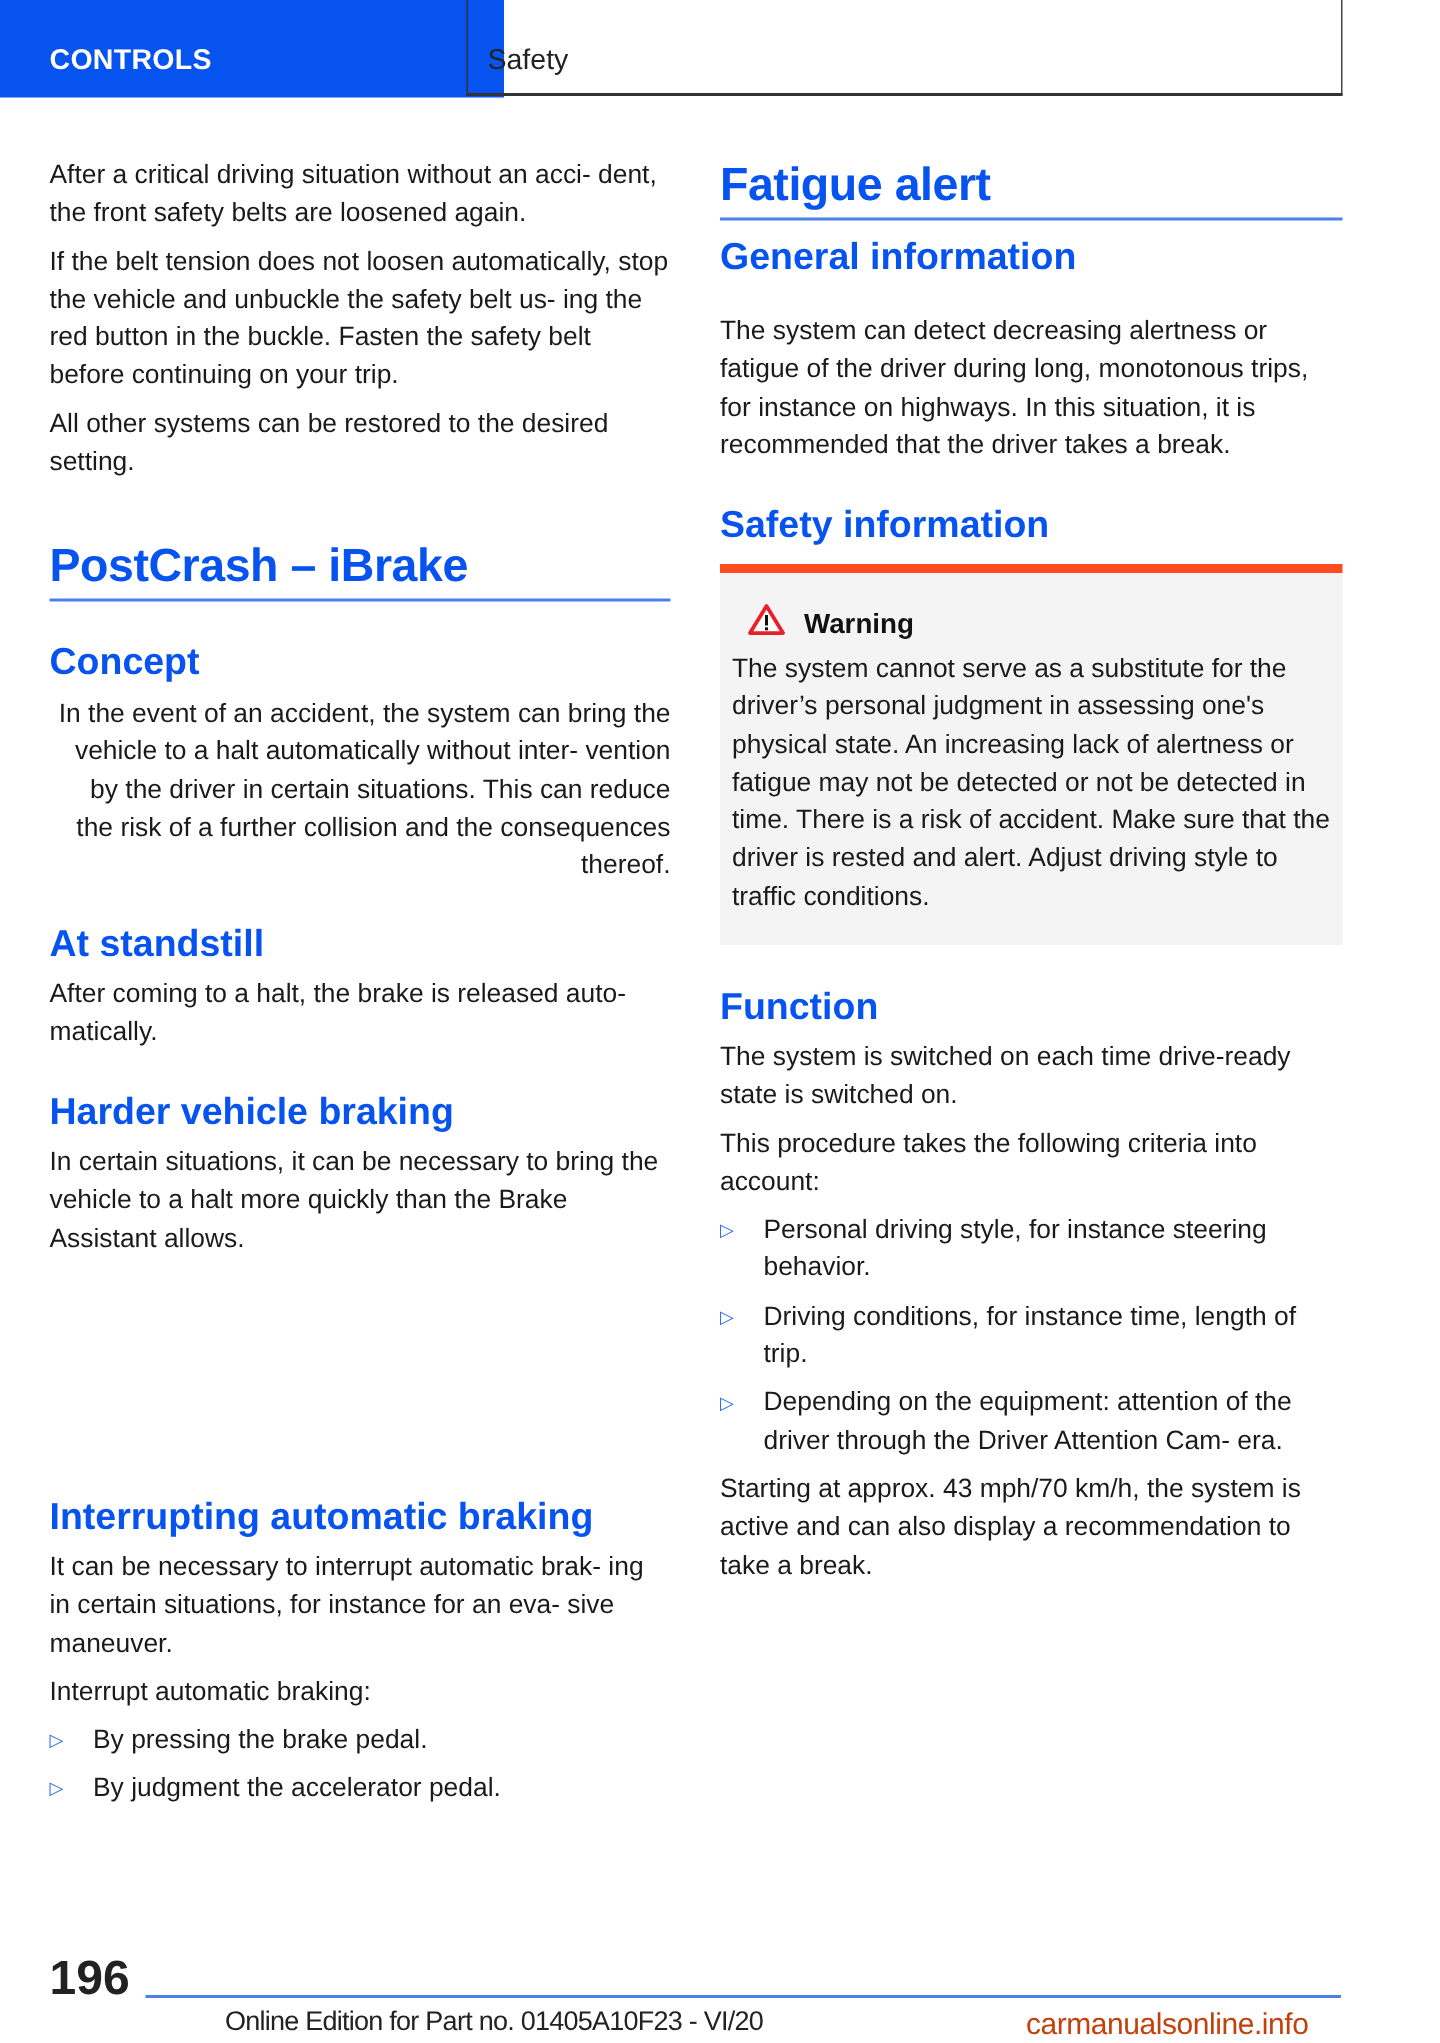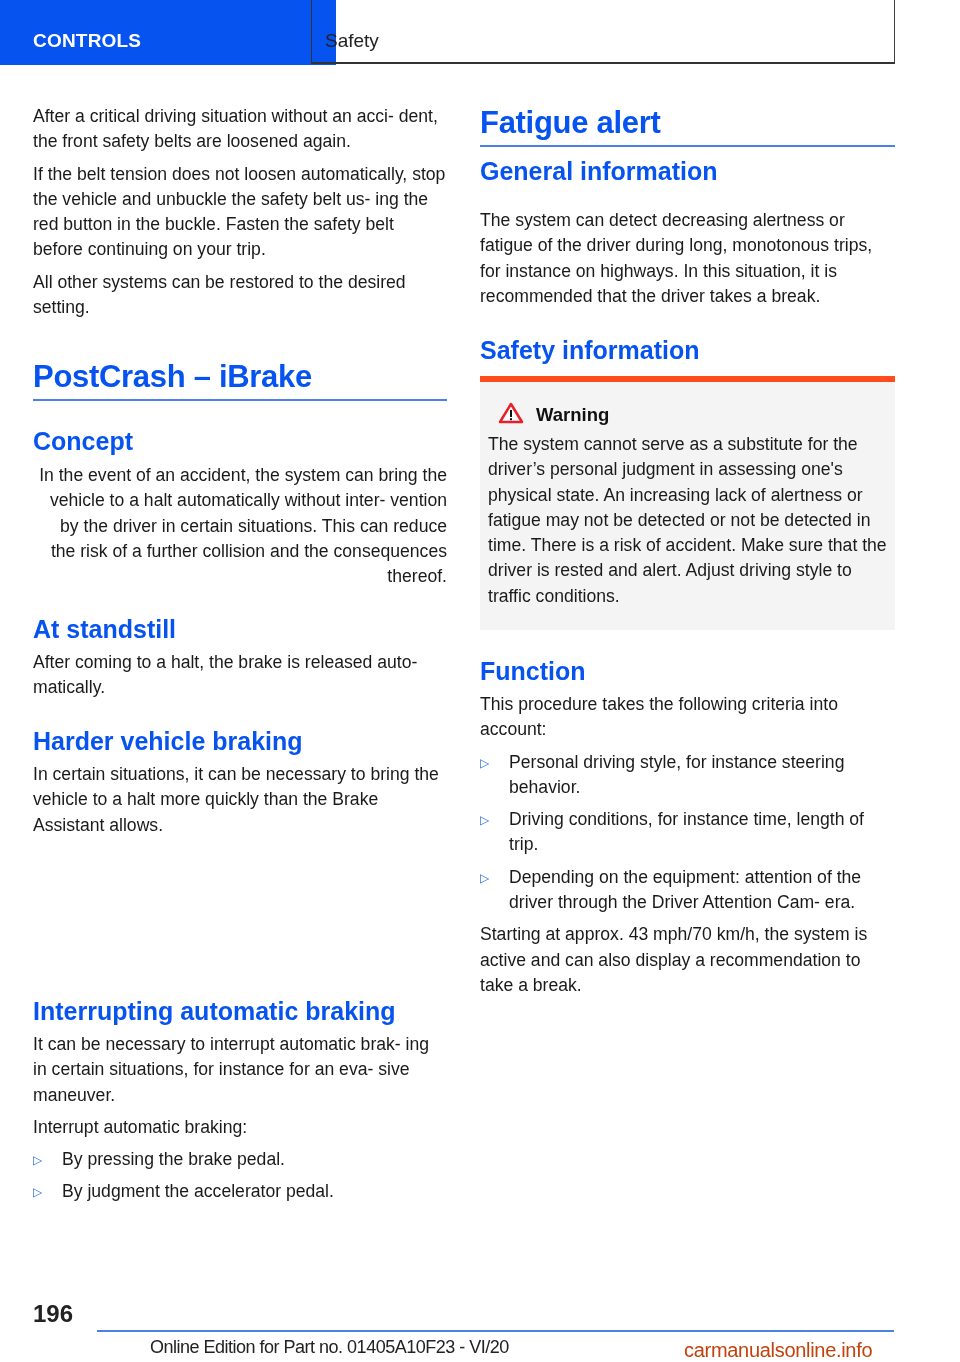--- a/index.html
+++ b/index.html
@@ -36,21 +36,21 @@
   .bullets li { position: relative; padding-left: 29px; font-size: 17.6px; line-height: 25.3px; }
   .bullets li + li { margin-top: 7px; }
   .bullet-icon {
     position: absolute; left: 0; top: 1px; color: #2d6ae8; font-size: 12px; line-height: 25px;
   }
   .warn-bar { position: absolute; left: 480px; top: 376px; width: 415px; height: 6px; background: #ff4c1f; }
   .warn-box { position: absolute; left: 480px; top: 382px; width: 415px; height: 248px; background: #f4f4f4; box-sizing: border-box; padding: 20px 8px 0 8px; }
   .warn-head { display: flex; align-items: center; gap: 12px; margin-bottom: 4px; margin-left: 10px; }
   .warn-title { font-weight: bold; font-size: 18.5px; color: #111; }
   .warn-box p { font-size: 17.6px; line-height: 25.3px; }
-  .page-num { position: absolute; left: 33px; top: 1300px; font-size: 24px; font-weight: bold; color: #222; }
+  .page-num { position: absolute; left: 33px; top: 1300px; font-size: 32px; font-weight: bold; color: #222; }
   .footer-rule { position: absolute; left: 97px; top: 1330px; width: 797px; height: 2px; background: #4a80e8; }
   .footer-text { position: absolute; left: 150px; top: 1337px; font-size: 18px; color: #222; letter-spacing: -0.5px; }
   .watermark { position: absolute; left: 684px; top: 1339px; font-size: 20px; color: #c2410c; letter-spacing: -0.3px; }
 </style>
 </head>
 <body>
 
 <div class="header-tab">
   <span>CONTROLS</span>
 </div>
@@ -112,20 +112,21 @@
         <rect x="12" y="16.2" width="2" height="2" fill="#111"></rect>
       </svg>
     </span>
     <span class="warn-title">Warning</span>
   </div>
   <p>The system cannot serve as a substitute for the driver’s personal judgment in assessing one's physical state. An increasing lack of alertness or fatigue may not be detected or not be detected in time. There is a risk of accident. Make sure that the driver is rested and alert. Adjust driving style to traffic conditions.</p>
 </div>
 
 <h2 class="h2" style="left:480px; top:656px;">Function</h2>
 <div class="block" style="left:480px; top:692px; width:415px;">
+  <p>The system is switched on each time drive-ready state is switched on.</p>
   <p>This procedure takes the following criteria into account:</p>
   <ul class="bullets" style="margin-top:7px;">
     <li><span class="bullet-icon">▷</span><span>Personal driving style, for instance steering behavior.</span></li>
     <li><span class="bullet-icon">▷</span><span>Driving conditions, for instance time, length of trip.</span></li>
     <li><span class="bullet-icon">▷</span><span>Depending on the equipment: attention of the driver through the Driver Attention Cam- era.</span></li>
   </ul>
   <p style="margin-top:7px;">Starting at approx. 43 mph/70 km/h, the system is active and can also display a recommendation to take a break.</p>
 </div>
 
 <div class="page-num">196</div>

